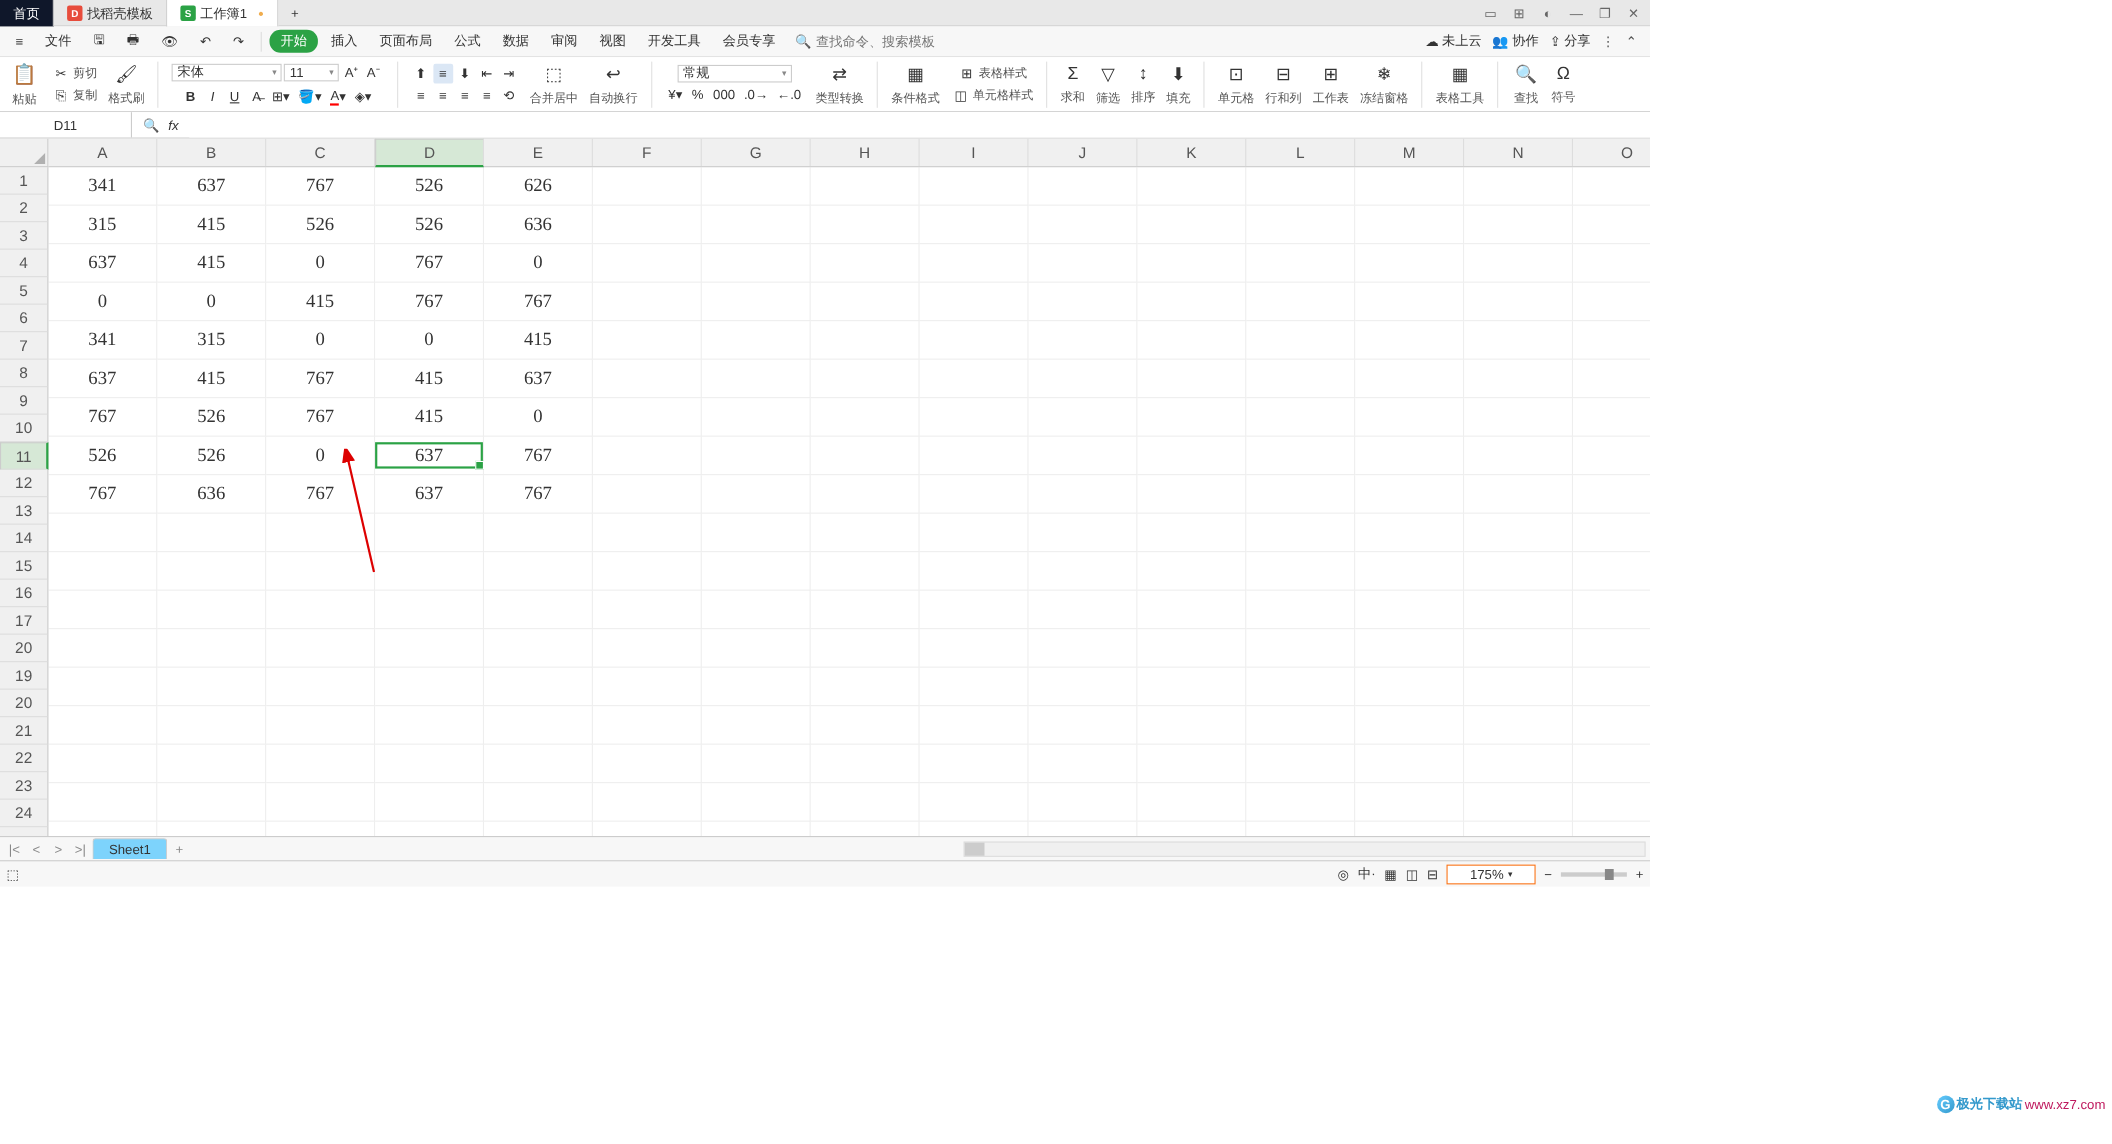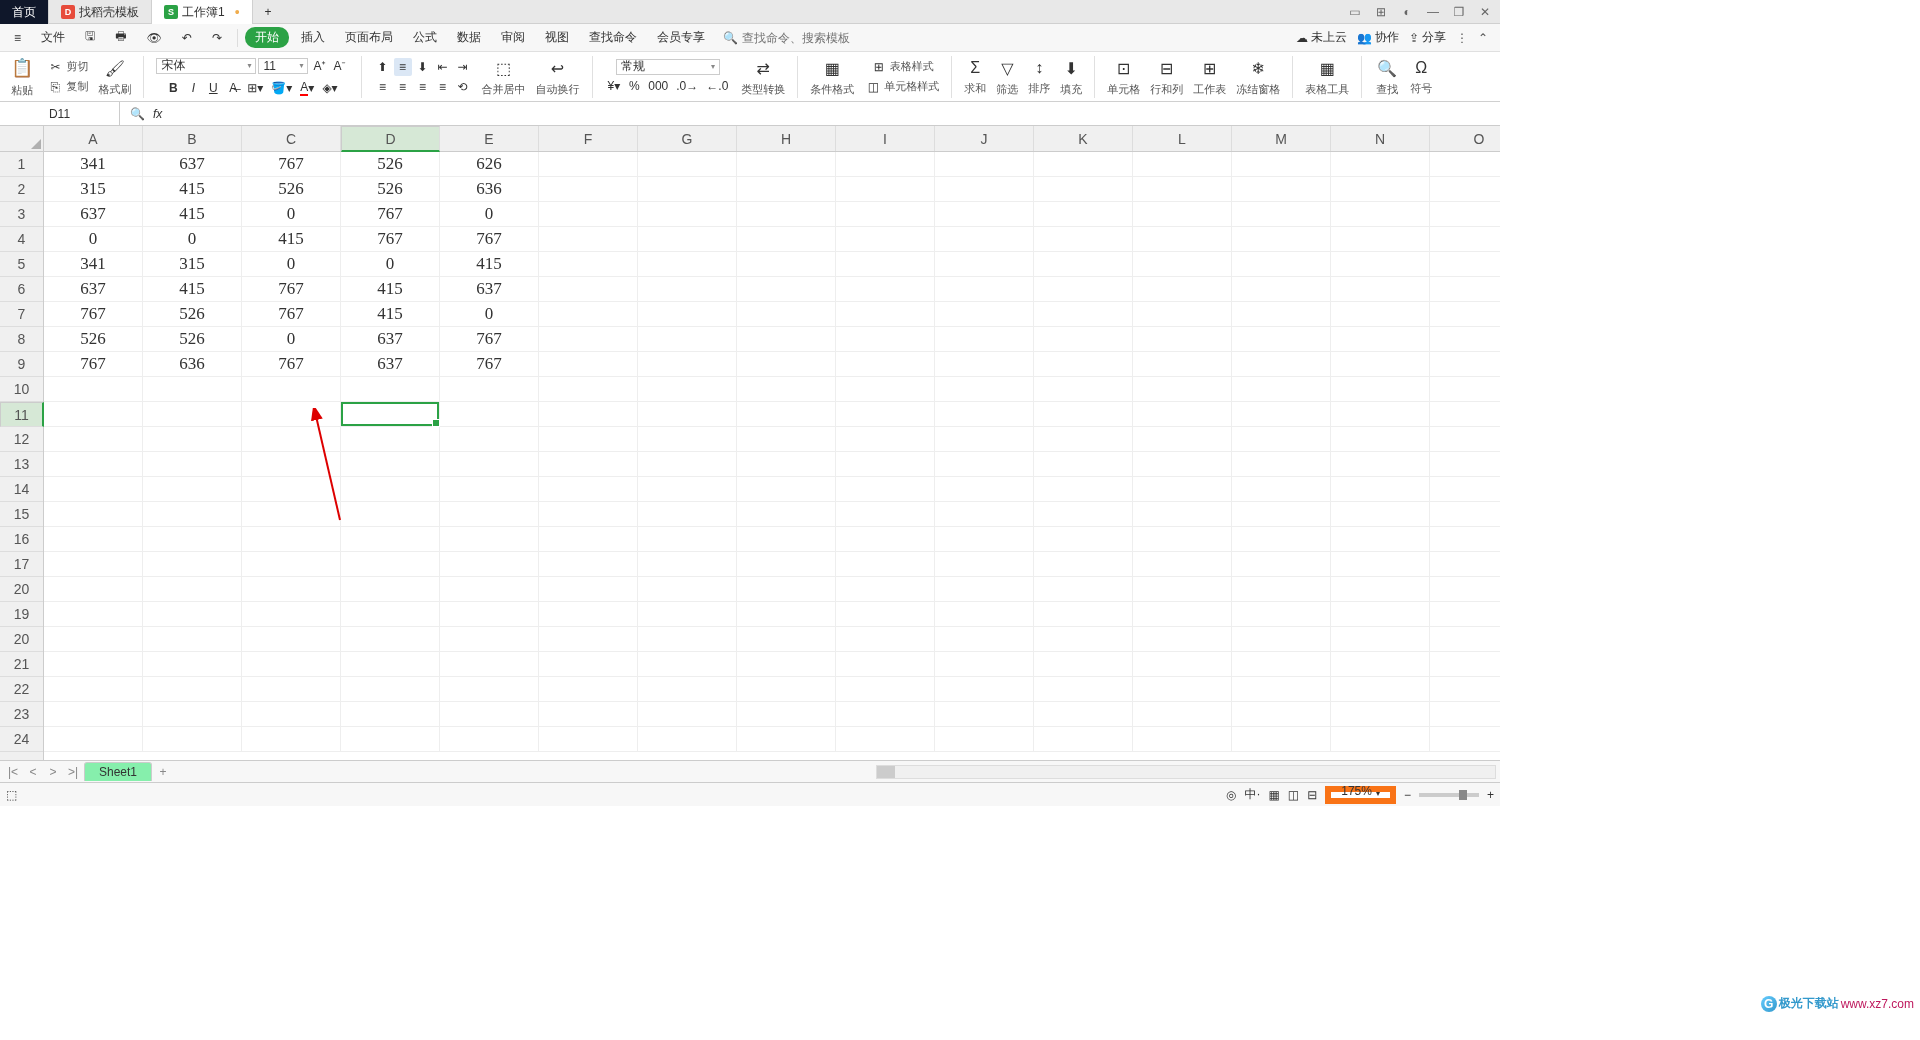--- a/index.html
+++ b/index.html
@@ -39,33 +39,33 @@
 .grid-wrap{position:relative;height:634px;overflow:hidden}
 .corner{position:absolute;left:0;top:0;width:44px;height:26px;background:#f0f0f0;border-right:1px solid #ccc;border-bottom:1px solid #ccc;z-index:3}
 .corner::after{content:"";position:absolute;right:2px;bottom:2px;border-style:solid;border-width:0 0 10px 10px;border-color:transparent transparent #b0b0b0 transparent}
 .col-headers{position:absolute;left:44px;top:0;right:0;height:26px;display:flex;z-index:2;background:#f0f0f0;border-bottom:1px solid #ccc}
 .ch{width:99px;flex:0 0 99px;border-right:1px solid #ddd;display:flex;align-items:center;justify-content:center;color:#555;font-size:14px}
 .ch.sel{background:#d6e8d6;border-bottom:2px solid #2ba245;height:26px;font-weight:normal;min-width:99px;padding:0}
 .row-headers{position:absolute;left:0;top:26px;bottom:0;width:44px;z-index:2;background:#f0f0f0;border-right:1px solid #ccc}
 .rh{height:25px;border-bottom:1px solid #ddd;display:flex;align-items:center;justify-content:center;color:#555;font-size:14px}
 .rh.sel{background:#d6e8d6;border-right:2px solid #2ba245;width:44px;font-weight:normal;min-width:44px;padding:0}
 .cells{position:absolute;left:44px;top:26px;right:0;bottom:0;z-index:1}
-.row{display:flex;height:25px}
+.row{display:flex;height:35px}
 .cell{width:99px;flex:0 0 99px;border-right:1px solid #eee;border-bottom:1px solid #eee;display:flex;align-items:center;justify-content:center;font-family:"Times New Roman",serif;font-size:17px}
 .selection{position:absolute;border:2px solid #2ba245;background:rgba(0,0,0,0);pointer-events:none;z-index:5}
 .selection::after{content:"";position:absolute;right:-3px;bottom:-3px;width:6px;height:6px;background:#2ba245;border:1px solid #fff}
 .arrow-annot{position:absolute;z-index:6;pointer-events:none}
 .sheet-tabs{height:22px;display:flex;align-items:center;border-top:1px solid #ccc;background:#f7f7f7;padding:0 4px;gap:2px}
 .sheet-tabs .nav{width:18px;height:18px;display:flex;align-items:center;justify-content:center;color:#888;cursor:pointer}
-.sheet-tab{padding:2px 14px;background:#86efac;border:1px solid #ccc;border-bottom:none;border-radius:3px 3px 0 0;cursor:pointer}
+.sheet-tab{padding:2px 14px;background:#7dd3fc;border:1px solid #ccc;border-bottom:none;border-radius:3px 3px 0 0;cursor:pointer}
 .hscroll{margin-left:auto;width:620px;height:14px;background:#f0f0f0;border:1px solid #ddd;position:relative}
 .hscroll .thumb{position:absolute;left:0;top:0;height:100%;width:18px;background:#ccc}
 .statusbar{height:24px;display:flex;align-items:center;border-top:1px solid #ccc;background:#f7f7f7;padding:0 6px;gap:10px}
 .statusbar .s-right{margin-left:auto;display:flex;align-items:center;gap:8px}
-.zoomsel{border:6px solid #f97316;padding:0 10px;height:18px;display:flex;align-items:flex-end;gap:4px;background:#fff}
+.zoomsel{border:1px solid #f97316;padding:0 20px;height:18px;display:flex;align-items:center;gap:4px;background:#fff}
 .watermark{position:absolute;right:6px;bottom:28px;z-index:20;font-size:11px;color:#7aa;display:flex;align-items:center;gap:2px}
 .watermark .logo{width:16px;height:16px;border-radius:50%;background:linear-gradient(135deg,#6cf,#39c);display:flex;align-items:center;justify-content:center;color:#fff;font-weight:bold}
 svg{display:block}
 </style>
 </head>
 <body>
 
 <div class="titlebar">
   <div class="tab home">
       <span>首页</span>
@@ -100,21 +100,21 @@
   <span class="mbtn">↶</span>
   <span class="mbtn">↷</span>
   <span class="sep"></span>
   <span class="mbtn start">开始</span>
   <span class="mbtn">插入</span>
   <span class="mbtn">页面布局</span>
   <span class="mbtn">公式</span>
   <span class="mbtn">数据</span>
   <span class="mbtn">审阅</span>
   <span class="mbtn">视图</span>
-  <span class="mbtn">查找命令</span>
+  <span class="mbtn">开发工具</span>
   <span class="mbtn">会员专享</span>
   <div class="search">
     <span>🔍</span>
     <input placeholder="查找命令、搜索模板" style="">
   </div>
   <div class="menubar-right">
     <span class="ritem">
         <span>☁</span>
         <span>未上云</span>
       </span>

